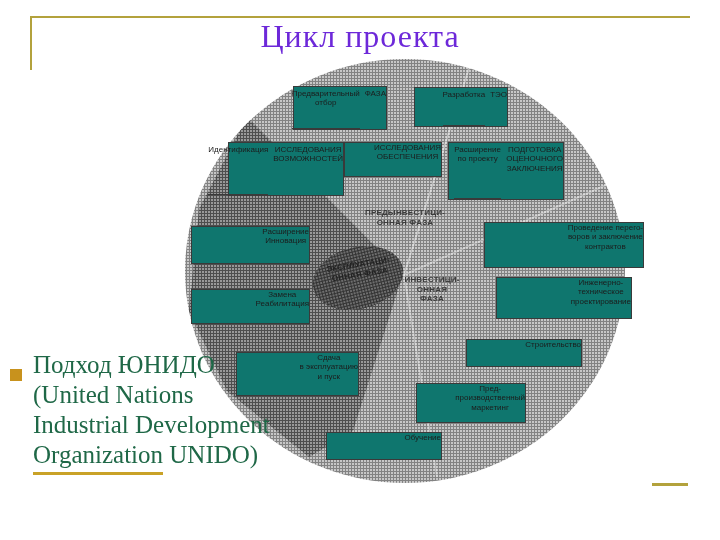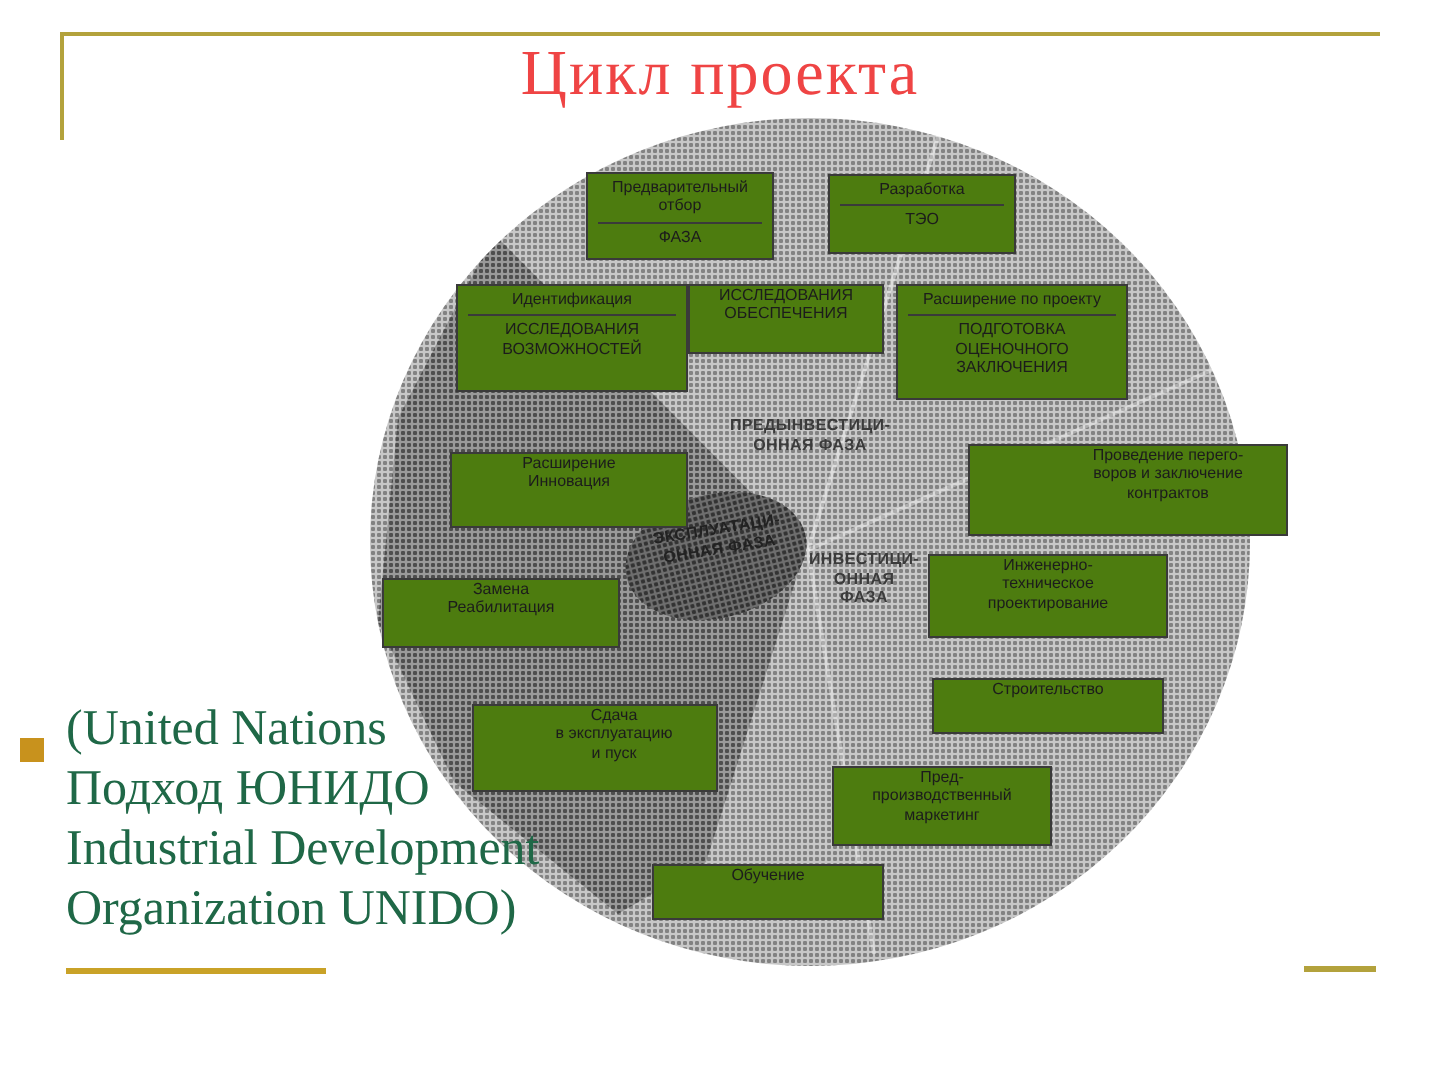--- a/index.html
+++ b/index.html
@@ -2,21 +2,21 @@
 <html><head>
 <meta charset="utf-8">
 <style>
   html,body{margin:0;padding:0;}
   body{width:720px;height:540px;position:relative;background:#ffffff;overflow:hidden;
        font-family:"Liberation Sans",sans-serif;}
 
   
   .gold-line{position:absolute;background:#b3a23c;}
   .slide-title{position:absolute;left:0;top:18px;width:720px;text-align:center;
-    font-family:"Liberation Serif",serif;font-size:32px;color:#ef4444;letter-spacing:1px;}
+    font-family:"Liberation Serif",serif;font-size:32px;color:#6d28d9;letter-spacing:1px;}
 
   
   .circle{position:absolute;left:185px;top:59px;width:440px;height:424px;border-radius:50%;
     background-color:#c7c7c7;
     background-image:radial-gradient(#828282 1px, rgba(0,0,0,0) 1.2px);
     background-size:3px 3px;}
   .dark-wedge{position:absolute;inset:0;border-radius:50%;
     background-color:#999999;
     background-image:radial-gradient(#4e4e4e 1px, rgba(0,0,0,0) 1.2px);
     background-size:3px 3px;
@@ -24,32 +24,32 @@
   .center-ellipse{position:absolute;left:127px;top:188px;width:92px;height:62px;border-radius:50%;
     background-color:#6e6e6e;
     background-image:radial-gradient(#333333 1px, rgba(0,0,0,0) 1.2px);
     background-size:3px 3px;transform:rotate(-14deg);}
   .seams{position:absolute;inset:0;}
 
   .phase-label{position:absolute;font-size:8px;font-weight:bold;line-height:1.2;
     color:#3b3b3b;text-align:center;white-space:pre-line;letter-spacing:.2px;z-index:3;}
   .phase-dark{color:#222222;}
 
-  .dbox{position:absolute;background:#4d7c0f;border:1px solid #3a3a3a;z-index:2;
+  .dbox{position:absolute;background:#0f766e;border:1px solid #3a3a3a;z-index:2;
     font-size:8px;line-height:1.18;color:#1c1c1c;text-align:center;
-    display:flex;flex-direction:column;justify-content:flex-start;white-space:pre-line;}
+    display:flex;flex-direction:row;justify-content:flex-end;white-space:pre-line;}
   .dbox .hdr{border-bottom:1px solid #3a3a3a;margin:0 5px;padding:2px 0 3px 0;}
   .dbox .sub{padding:2px 0;}
 
   
   .bullet-square{position:absolute;left:10px;top:369px;width:12px;height:12px;background:#c8921d;z-index:4;}
   .bullet-text{position:absolute;left:33px;top:350px;width:300px;z-index:4;
     font-family:"Liberation Serif",serif;font-size:25px;line-height:30px;color:#1f6847;}
   .bullet-text .ln{display:block;}
-  .u-gold{border-bottom:3px solid #c9a227;padding-bottom:16px;}
+  .u-gold{border-bottom:3px solid #c9a227;padding-bottom:4px;}
 </style>
 </head>
 <body>
 
 <div class="gold-line" style="left:30px;top:16px;width:660px;height:2px;"></div>
 <div class="gold-line" style="left:30px;top:16px;width:2px;height:54px;"></div>
 <div class="gold-line" style="left:652px;top:483px;width:36px;height:3px;"></div>
 
 <div class="slide-title">Цикл проекта</div>
 
@@ -93,37 +93,37 @@
 ОБЕСПЕЧЕНИЯ</div>
 </div>
 
 <div class="dbox" style="left:448px;top:142px;width:114px;height:56px;">
   <div class="hdr">Расширение по проекту</div>
   <div class="sub">ПОДГОТОВКА
 ОЦЕНОЧНОГО
 ЗАКЛЮЧЕНИЯ</div>
 </div>
 
-<div class="dbox" style="left:191px;top:226px;width:117px;height:36px;margin-left:34px;">
+<div class="dbox" style="left:191px;top:226px;width:117px;height:36px;">
   <div>Расширение
 Инновация</div>
 </div>
 
 <div class="dbox" style="left:484px;top:222px;width:118px;height:44px;padding-left:40px;">
   <div>Проведение перего-
 воров и заключение
 контрактов</div>
 </div>
 
 <div class="dbox" style="left:191px;top:289px;width:117px;height:33px;">
   <div>Замена
 Реабилитация</div>
 </div>
 
-<div class="dbox" style="left:464px;top:277px;width:118px;height:40px;">
+<div class="dbox" style="left:496px;top:277px;width:118px;height:40px;padding-left:16px;">
   <div>Инженерно-
 техническое
 проектирование</div>
 </div>
 
 <div class="dbox" style="left:466px;top:339px;width:114px;height:26px;">
   <div>Строительство</div>
 </div>
 
 <div class="dbox" style="left:236px;top:352px;width:102px;height:42px;padding-left:19px;">
@@ -137,17 +137,17 @@
 производственный
 маркетинг</div>
 </div>
 
 <div class="dbox" style="left:326px;top:432px;width:114px;height:26px;">
   <div>Обучение</div>
 </div>
 
 <div class="bullet-square"></div>
 <div class="bullet-text">
+  <span class="ln">Подход ЮНИДО</span>
   <span class="ln">(United Nations</span>
-  <span class="ln">Подход ЮНИДО</span>
   <span class="ln">Industrial Development</span>
   <span class="ln"><span class="u-gold">Organization</span><span>  UNIDO)</span></span>
 </div>
 
 </body></html>

